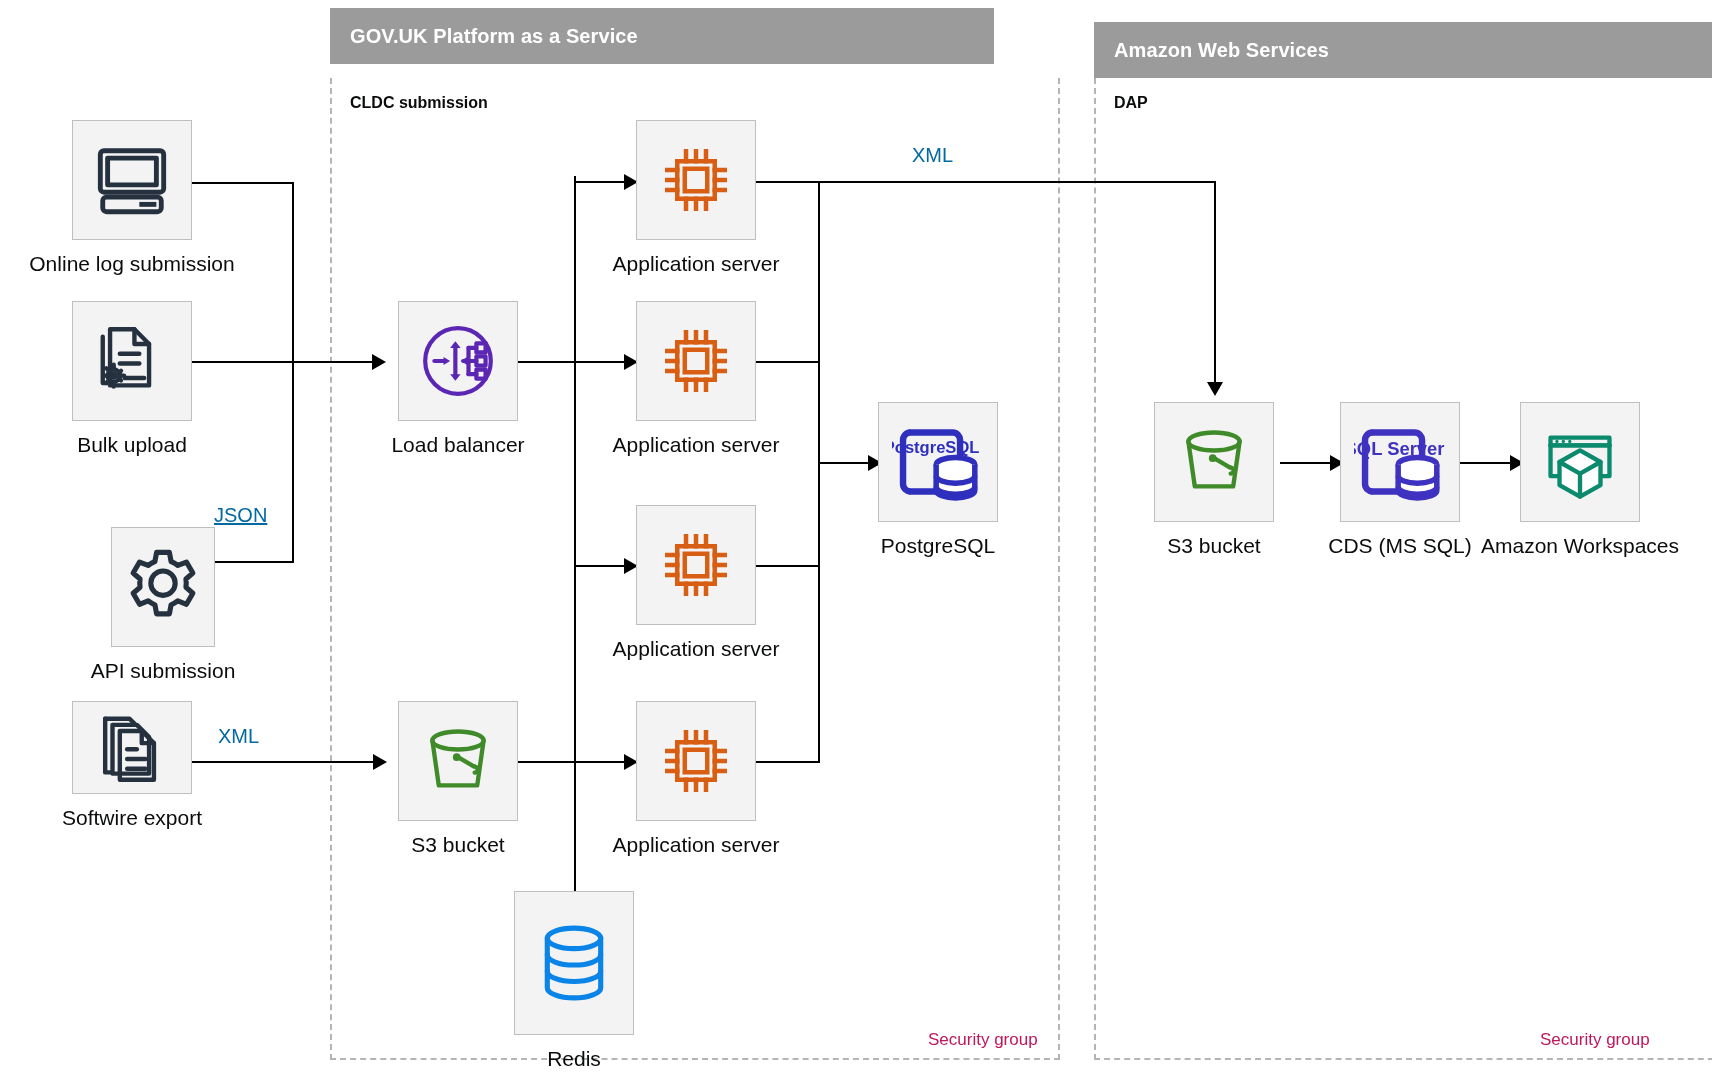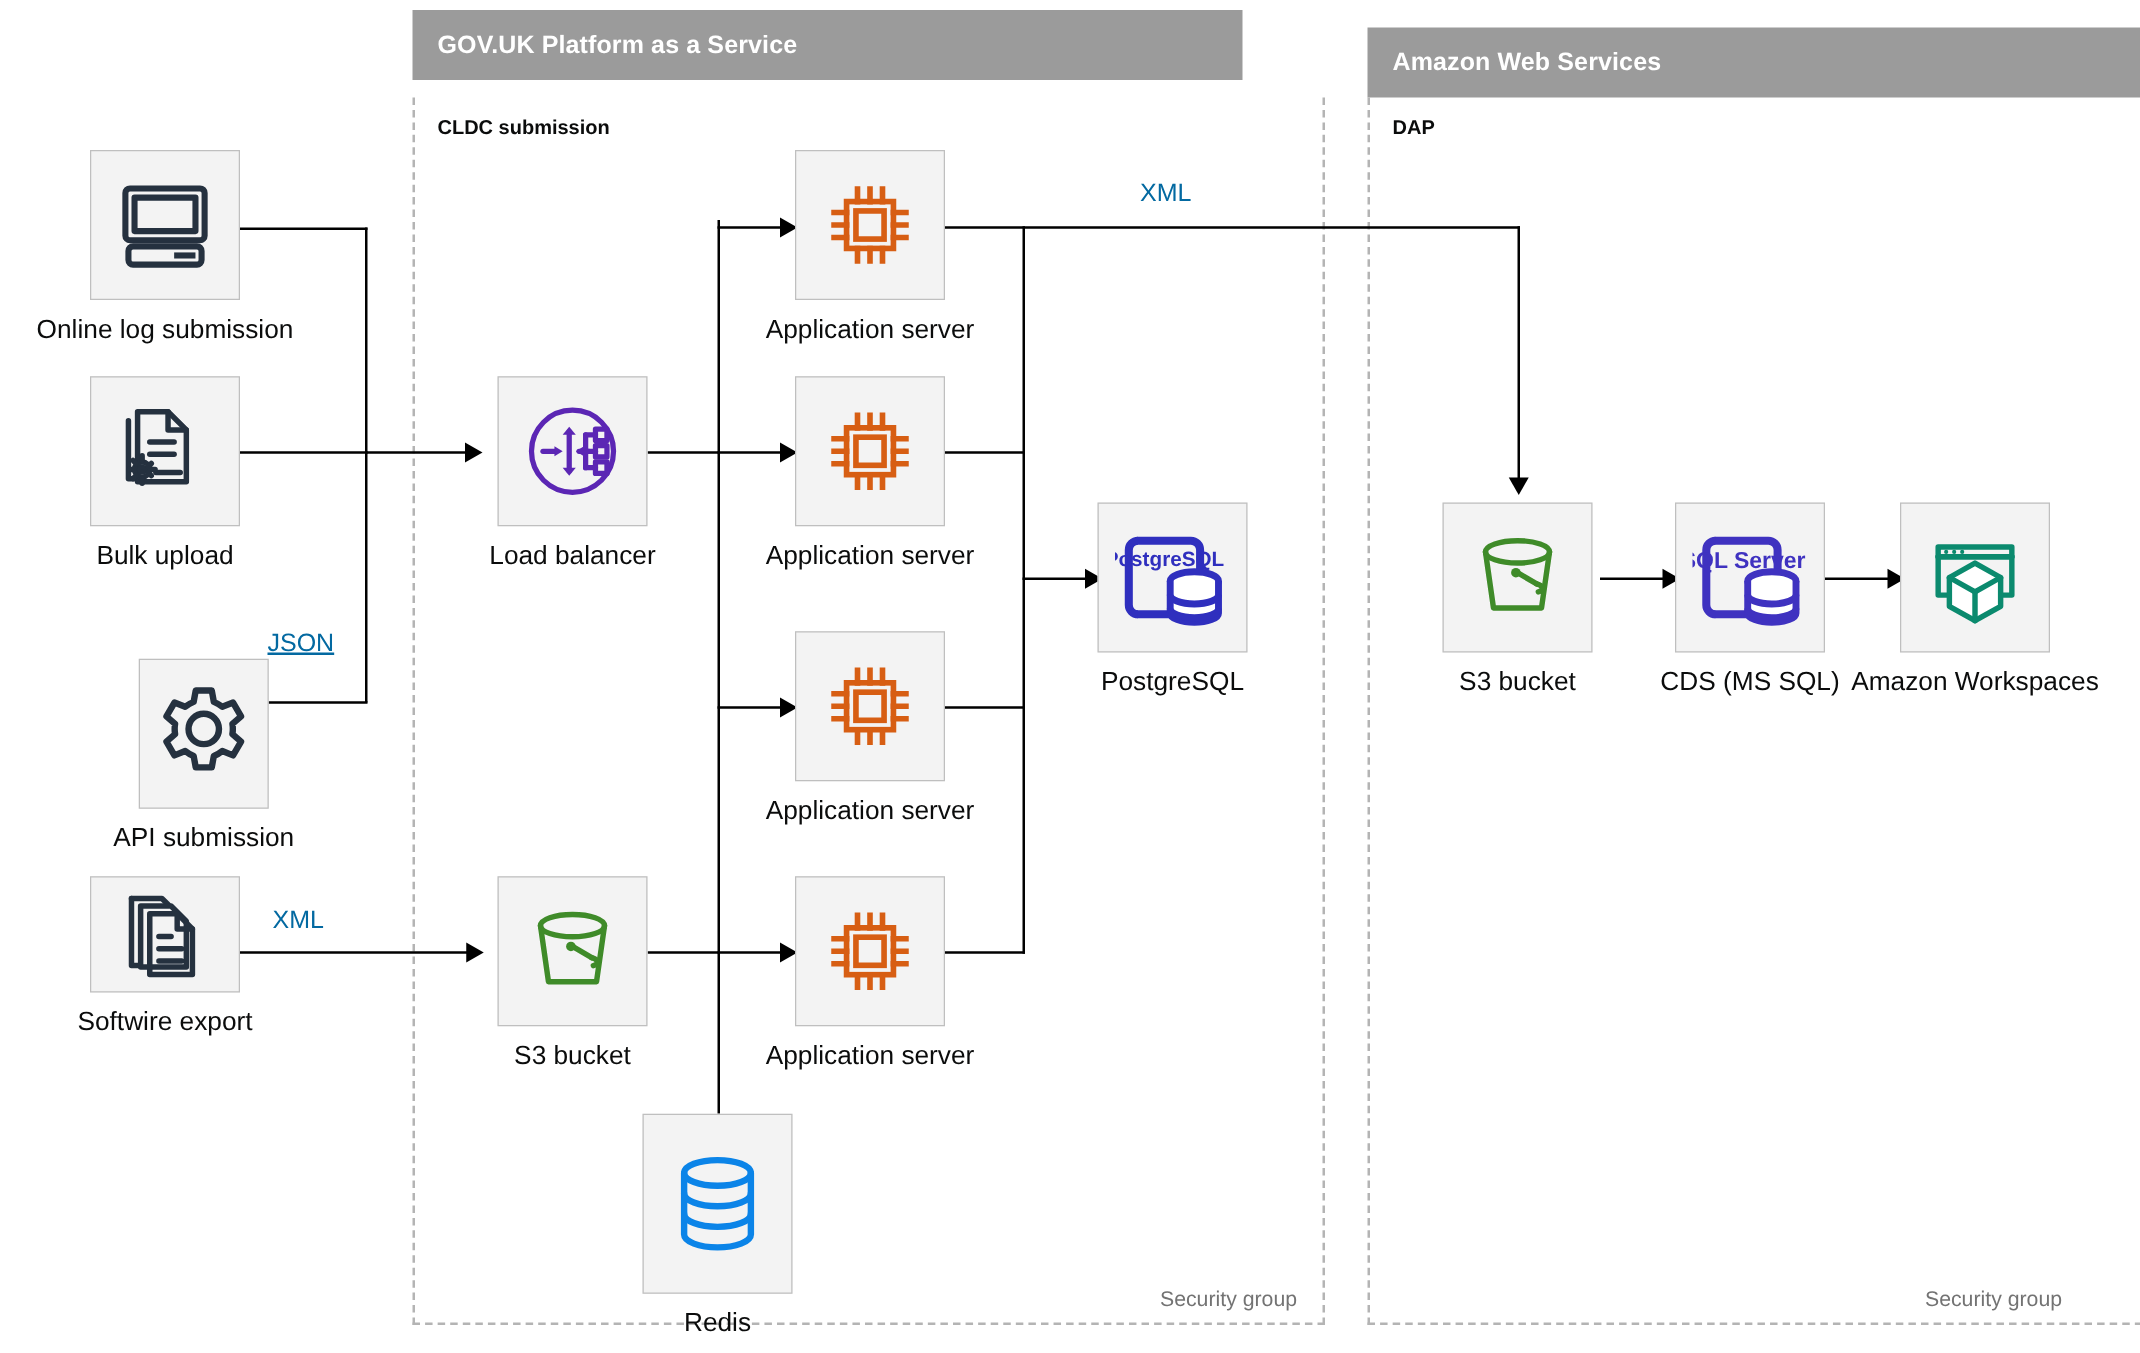--- a/index.html
+++ b/index.html
@@ -3,21 +3,21 @@
 <meta charset="utf-8">
 <style>
   html,body{margin:0;padding:0;background:#ffffff;}
   body{width:1712px;height:1082px;font-family:"Liberation Sans",sans-serif;color:#0b0c0c;position:relative;overflow:hidden;}
   #stage{position:absolute;left:0;top:0;width:1712px;height:1082px;}
 
   
   .group-header{position:absolute;background:#9b9b9b;color:#ffffff;font-weight:bold;font-size:20px;display:flex;align-items:center;padding-left:20px;box-sizing:border-box;letter-spacing:.1px;}
   .group-body{position:absolute;border:2px dashed #b4b4b4;border-top:none;box-sizing:border-box;}
   .group-sub{position:absolute;font-weight:bold;font-size:16px;color:#0b0c0c;}
-  .secgrp{position:absolute;font-size:17px;color:#737373;}
+  .secgrp{position:absolute;font-size:17px;color:#be185d;}
 
   
   .node{position:absolute;}
   .node .tile{width:100%;height:100%;background:#f3f3f3;border:1px solid #bfbfbf;box-sizing:border-box;display:flex;align-items:center;justify-content:center;}
   .node .tile svg{display:block;}
   .cap{position:absolute;left:50%;transform:translateX(-50%);white-space:nowrap;font-size:21px;color:#0b0c0c;top:calc(100% + 12px);}
 
   
   .ln{position:absolute;background:#000000;}
   .ln.h{height:2px;}

